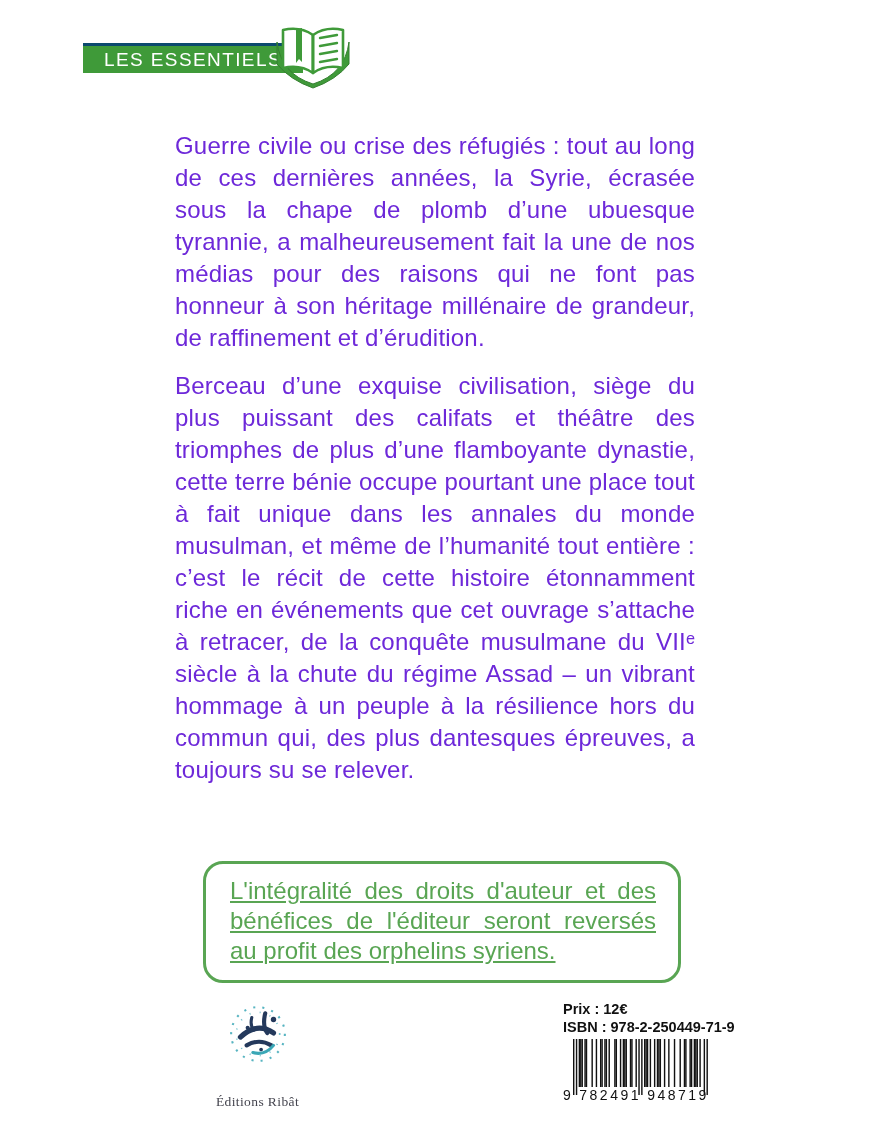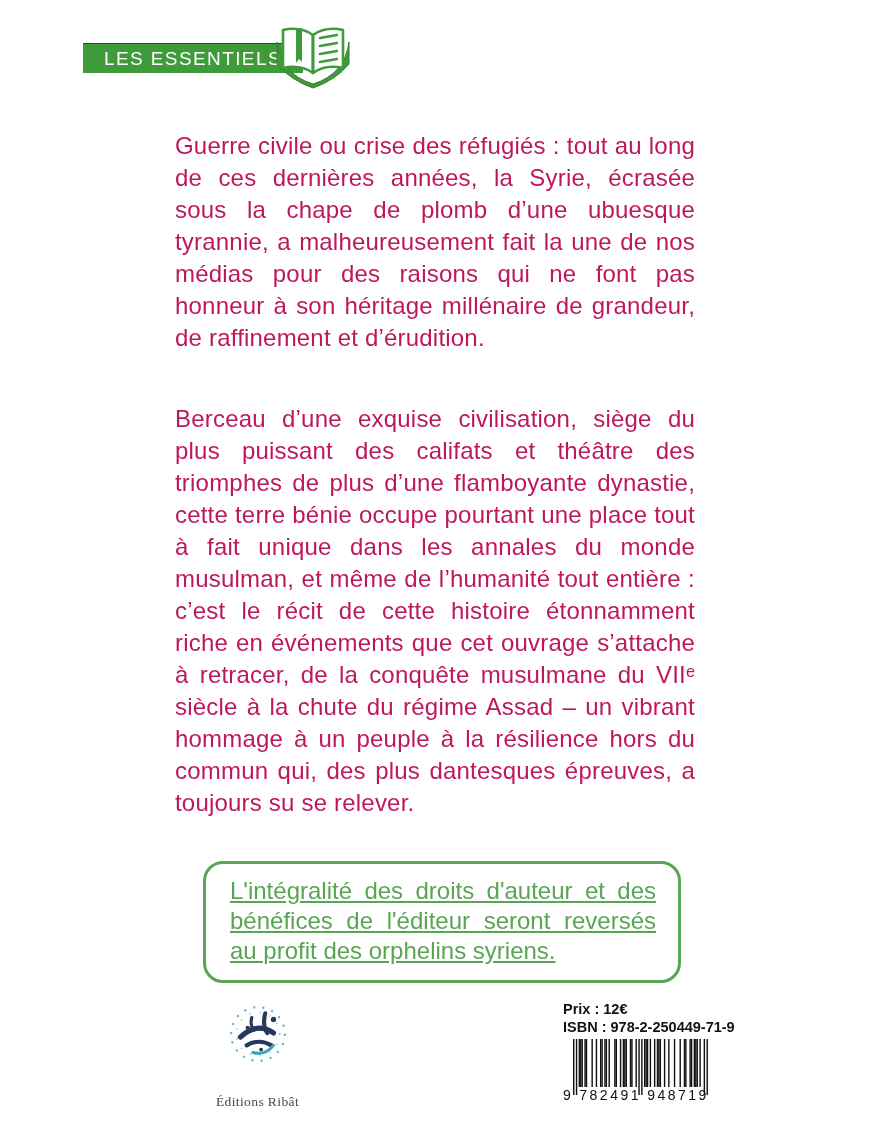--- a/index.html
+++ b/index.html
@@ -5,34 +5,34 @@
   * { margin:0; padding:0; box-sizing:border-box; }
   html,body { background:#e9e9e9; }
   .cover {
     position:relative; width:870px; height:1131px; margin:0 auto;
     background:#ffffff; overflow:hidden;
     font-family:"Liberation Sans", sans-serif;
   }
   
   .banner {
     position:absolute; left:83px; top:43px; width:220px; height:30px;
-    background:#3f9a39; border-top:1px solid #0c4a6e;
+    background:#3f9a39; border-top:3px solid #0c4a6e;
     display:flex; align-items:center; justify-content:center;
   }
   .banner-label {
     color:#ffffff; font-size:19px; letter-spacing:1.4px; font-weight:400;
   }
   .book-icon { position:absolute; left:274px; top:22px; width:78px; height:70px; }
   
   .body-text {
     position:absolute; left:175px; top:130px; width:520px;
-    color:#be185d; font-size:24px; line-height:32px;
+    color:#6d28d9; font-size:24px; line-height:32px;
     text-align:justify; font-weight:400; letter-spacing:0.2px;
   }
-  .body-text p + p { margin-top:49px; }
+  .body-text p + p { margin-top:16px; }
   
   .notice-box {
     position:absolute; left:203px; top:861px; width:478px;
     border:3px solid #59a553; border-radius:20px;
     padding:12px 22px 14px 24px;
     color:#59a553; font-size:24px; line-height:30px; text-align:justify;text-decoration:underline;
   }
   
   .publisher {
     position:absolute; left:160px; top:1003px; width:195px;

